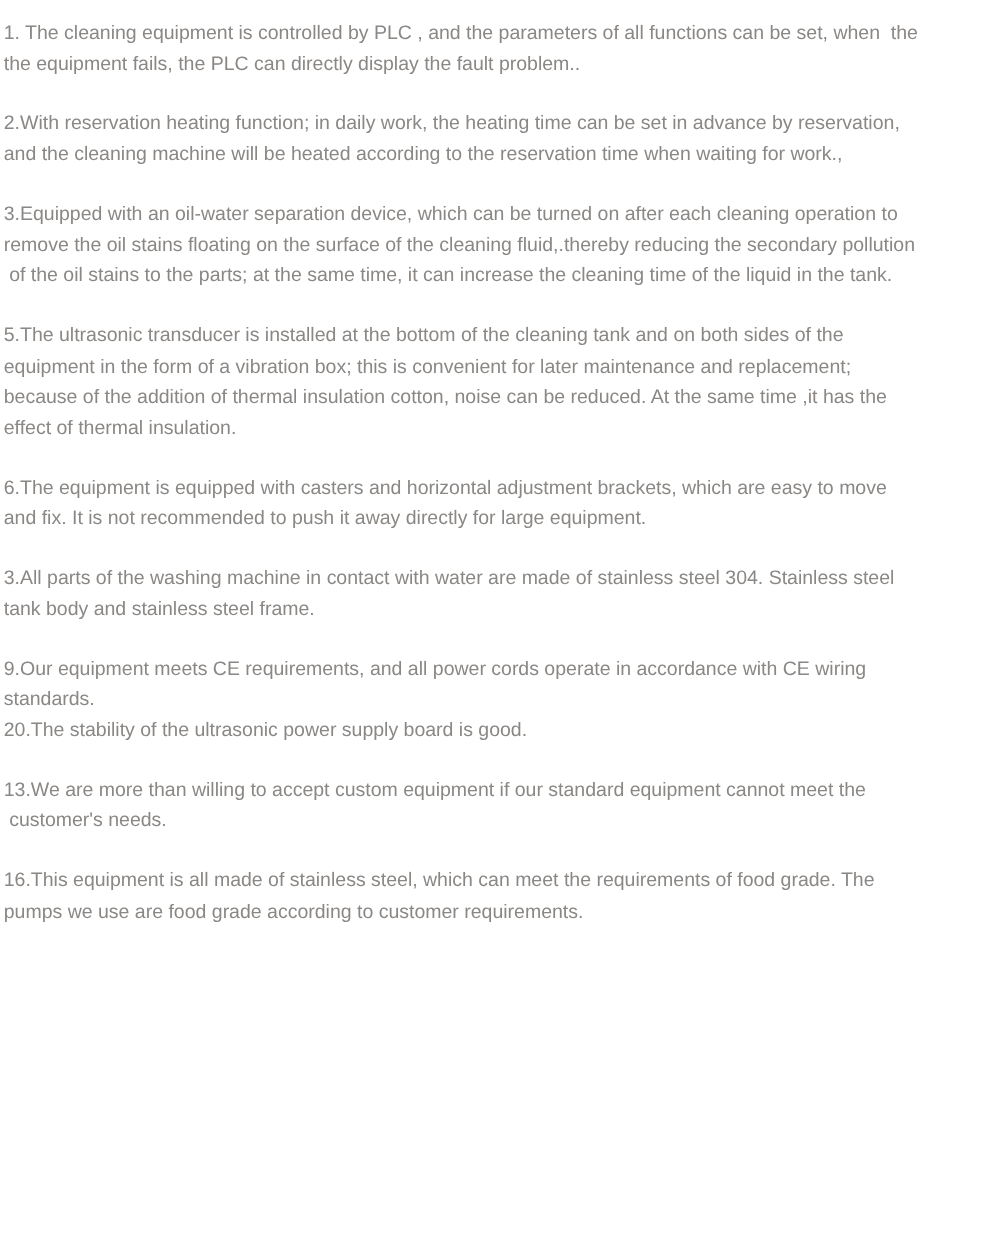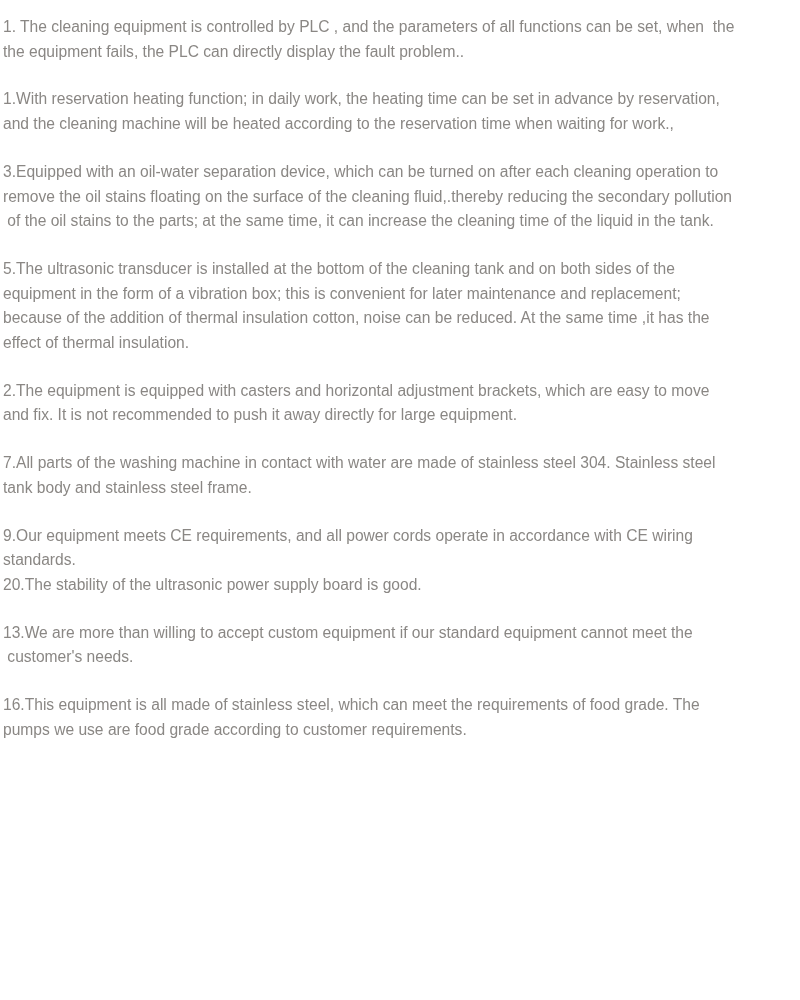--- a/index.html
+++ b/index.html
@@ -30,32 +30,32 @@
   .page p.no-gap {
     margin-bottom: 0;          
   }
 </style>
 </head>
 <body>
 
 <div class="page">
   <p>1. The cleaning equipment is controlled by PLC , and the parameters of all functions can be set, when  the
 the equipment fails, the PLC can directly display the fault problem..</p>
-  <p>1.With reservation heating function; in daily work, the heating time can be set in advance by reservation,
+  <p>2.With reservation heating function; in daily work, the heating time can be set in advance by reservation,
 and the cleaning machine will be heated according to the reservation time when waiting for work.,</p>
   <p>3.Equipped with an oil-water separation device, which can be turned on after each cleaning operation to
 remove the oil stains floating on the surface of the cleaning fluid,.thereby reducing the secondary pollution
  of the oil stains to the parts; at the same time, it can increase the cleaning time of the liquid in the tank.</p>
   <p>5.The ultrasonic transducer is installed at the bottom of the cleaning tank and on both sides of the
 equipment in the form of a vibration box; this is convenient for later maintenance and replacement;
 because of the addition of thermal insulation cotton, noise can be reduced. At the same time ,it has the
 effect of thermal insulation.</p>
-  <p>2.The equipment is equipped with casters and horizontal adjustment brackets, which are easy to move
+  <p>6.The equipment is equipped with casters and horizontal adjustment brackets, which are easy to move
 and fix. It is not recommended to push it away directly for large equipment.</p>
-  <p>7.All parts of the washing machine in contact with water are made of stainless steel 304. Stainless steel
+  <p>3.All parts of the washing machine in contact with water are made of stainless steel 304. Stainless steel
 tank body and stainless steel frame.</p>
   <p class="no-gap">9.Our equipment meets CE requirements, and all power cords operate in accordance with CE wiring
 standards.</p>
   <p>20.The stability of the ultrasonic power supply board is good.</p>
   <p>13.We are more than willing to accept custom equipment if our standard equipment cannot meet the
  customer's needs.</p>
   <p>16.This equipment is all made of stainless steel, which can meet the requirements of food grade. The
 pumps we use are food grade according to customer requirements.</p>
 </div>
 

